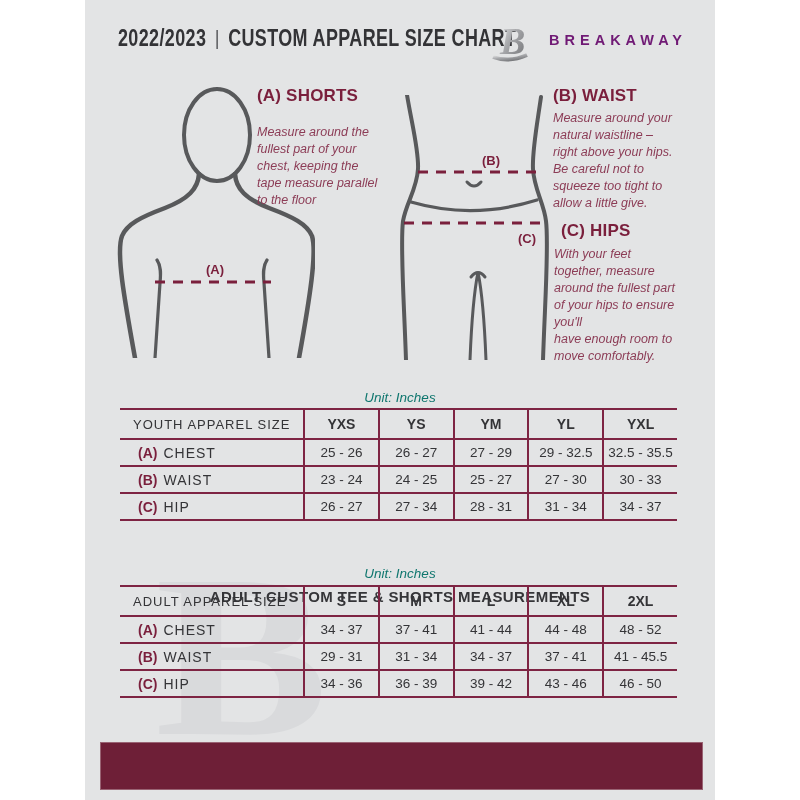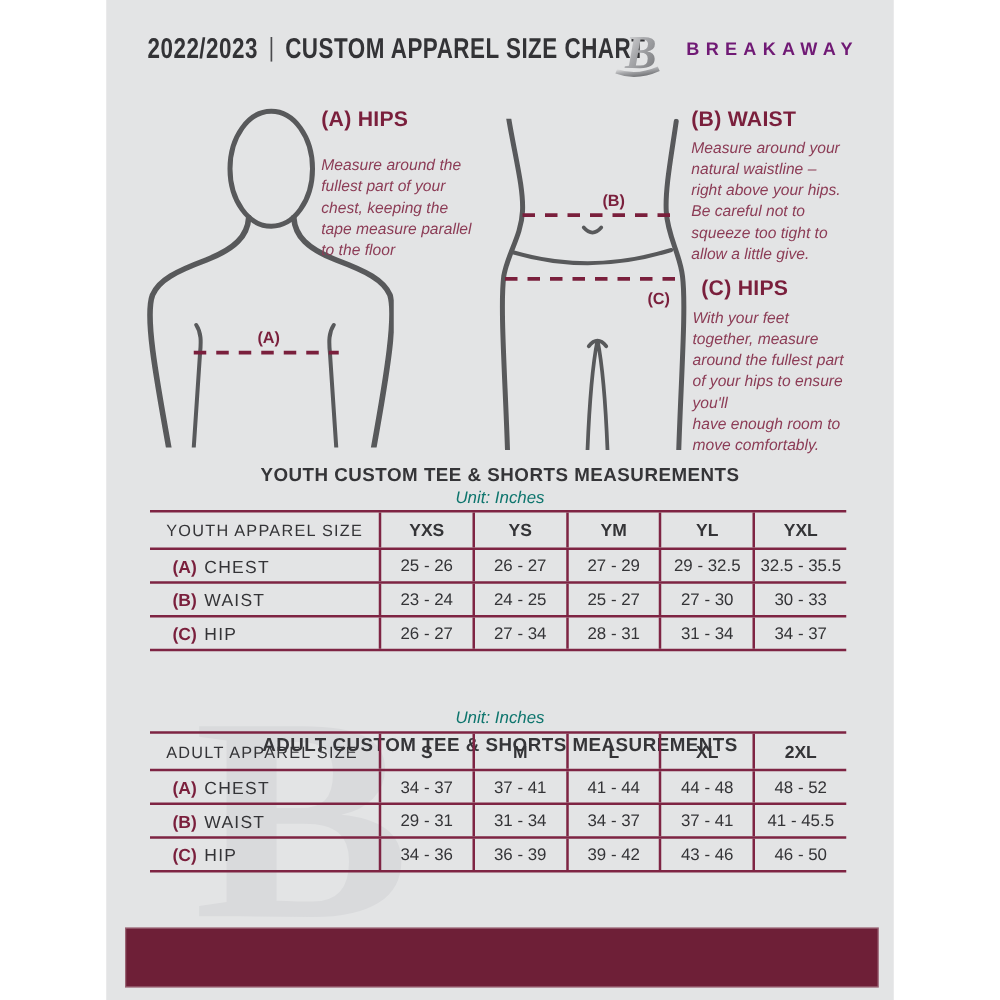--- a/index.html
+++ b/index.html
@@ -109,21 +109,21 @@
       <path d="M 16,107 Q 78,125 142,105" stroke-width="3.2"></path>
       <path d="M 72,87 Q 79,95 86,87" stroke-width="3"></path>
       <path d="M 75,265 C 77,215 80,192 83,177 C 86,192 89,215 91,265" stroke-width="3"></path>
       <path d="M 76,182 Q 83,173 90,182" stroke-width="3"></path>
       <path class="dash" d="M 23,77 H 141"></path>
       <path class="dash" d="M 9,128 H 152"></path>
       <text x="96" y="70">(B)</text>
       <text x="132" y="148">(C)</text>
     </svg>
 
-    <div class="g-head" style="left:172px;top:86px;">(A) HIPS</div>
+    <div class="g-head" style="left:172px;top:86px;">(A) SHORTS</div>
     <div class="g-body" style="left:172px;top:124px;width:160px;">Measure around the
 fullest part of your
 chest, keeping the
 tape measure parallel
 to the floor</div>
 
     <div class="g-head" style="left:468px;top:86px;">(B) WAIST</div>
     <div class="g-body" style="left:468px;top:110px;width:158px;">Measure around your
 natural waistline –
 right above your hips.
@@ -133,21 +133,20 @@
 
     <div class="g-head" style="left:476px;top:221px;">(C) HIPS</div>
     <div class="g-body" style="left:469px;top:246px;width:158px;">With your feet
 together, measure
 around the fullest part
 of your hips to ensure
 you'll
 have enough room to
 move comfortably.</div>
 
-    <div class="sec-title" style="top:372px;">YOUTH CUSTOM TEE &amp; SHORTS MEASUREMENTS</div>
     <div class="sec-unit" style="top:390px;">Unit: Inches</div>
 
     <div class="tbl" style="top:408px;">
       <div class="trow thead">
         <div class="tcell label">YOUTH APPAREL SIZE</div>
         <div class="tcell">YXS</div>
         <div class="tcell">YS</div>
         <div class="tcell">YM</div>
         <div class="tcell">YL</div>
         <div class="tcell">YXL</div>

